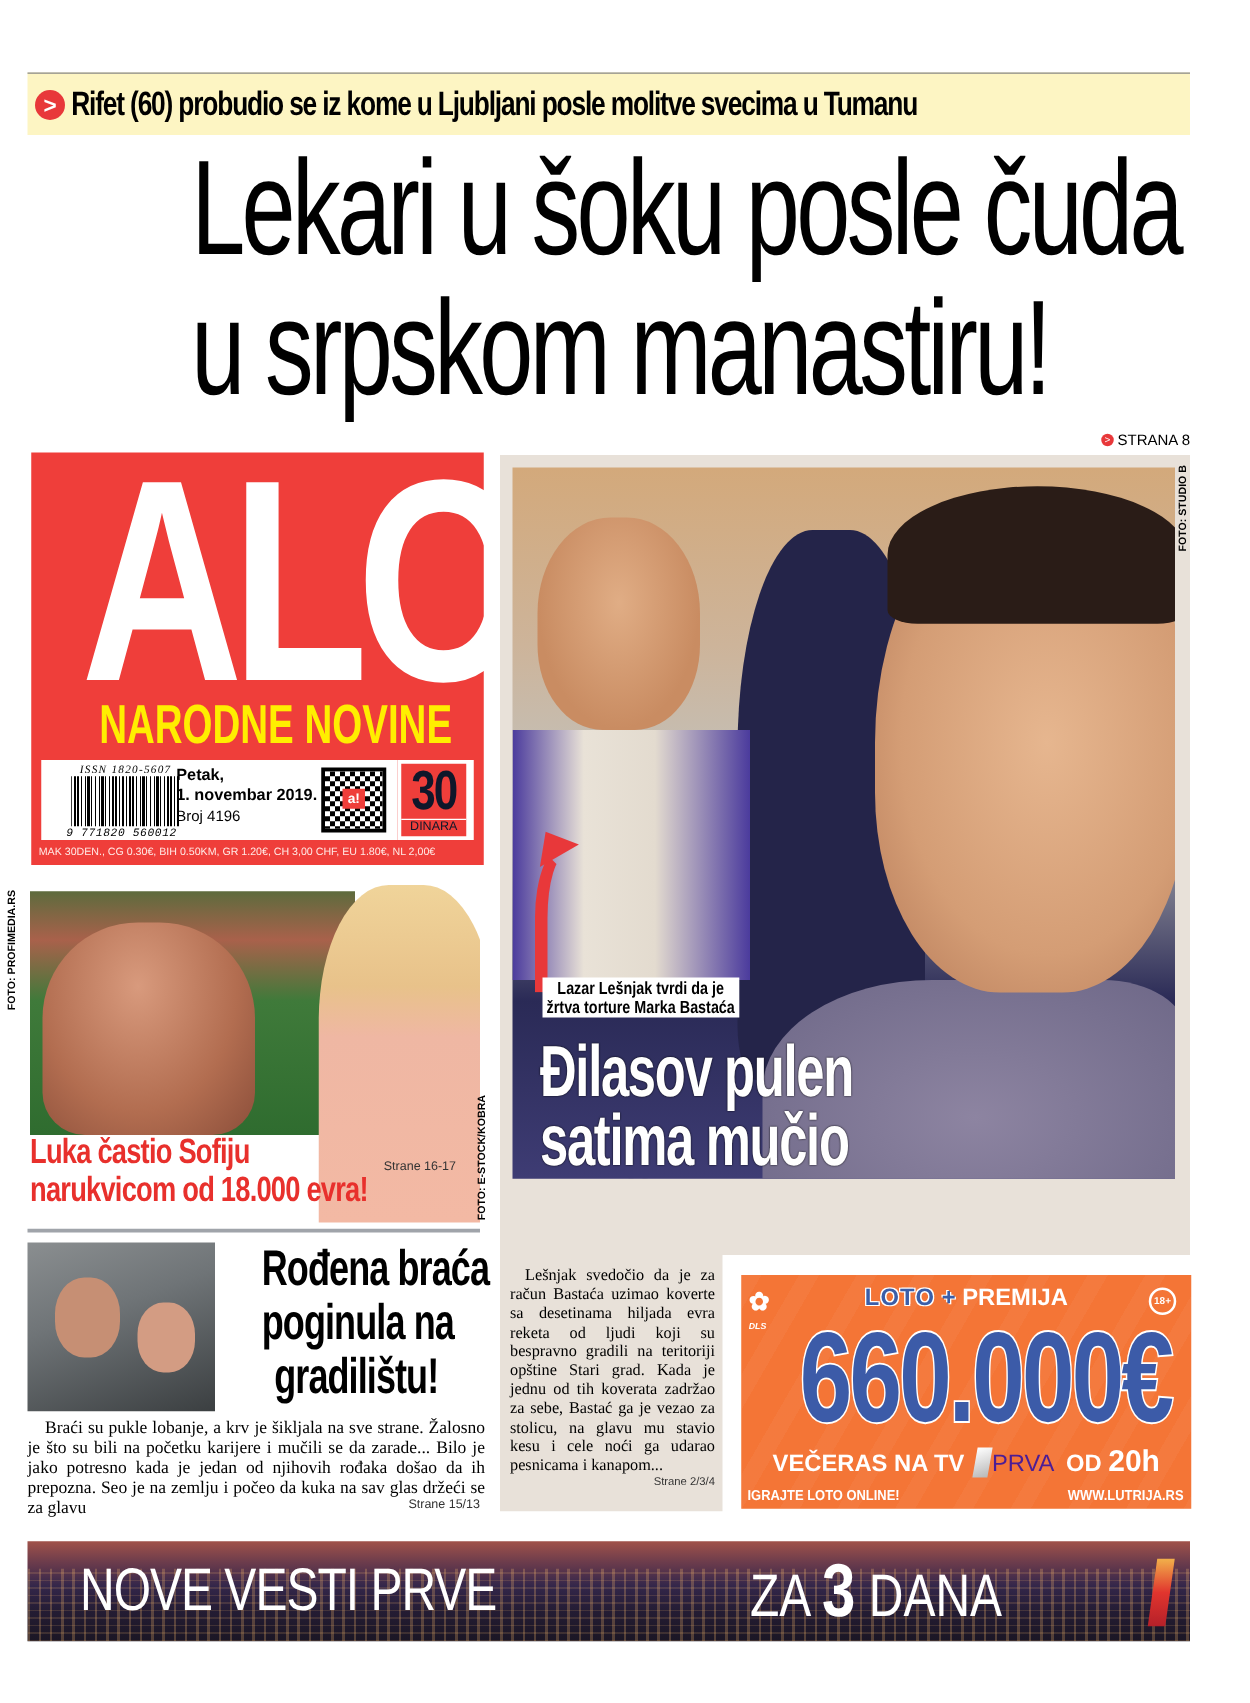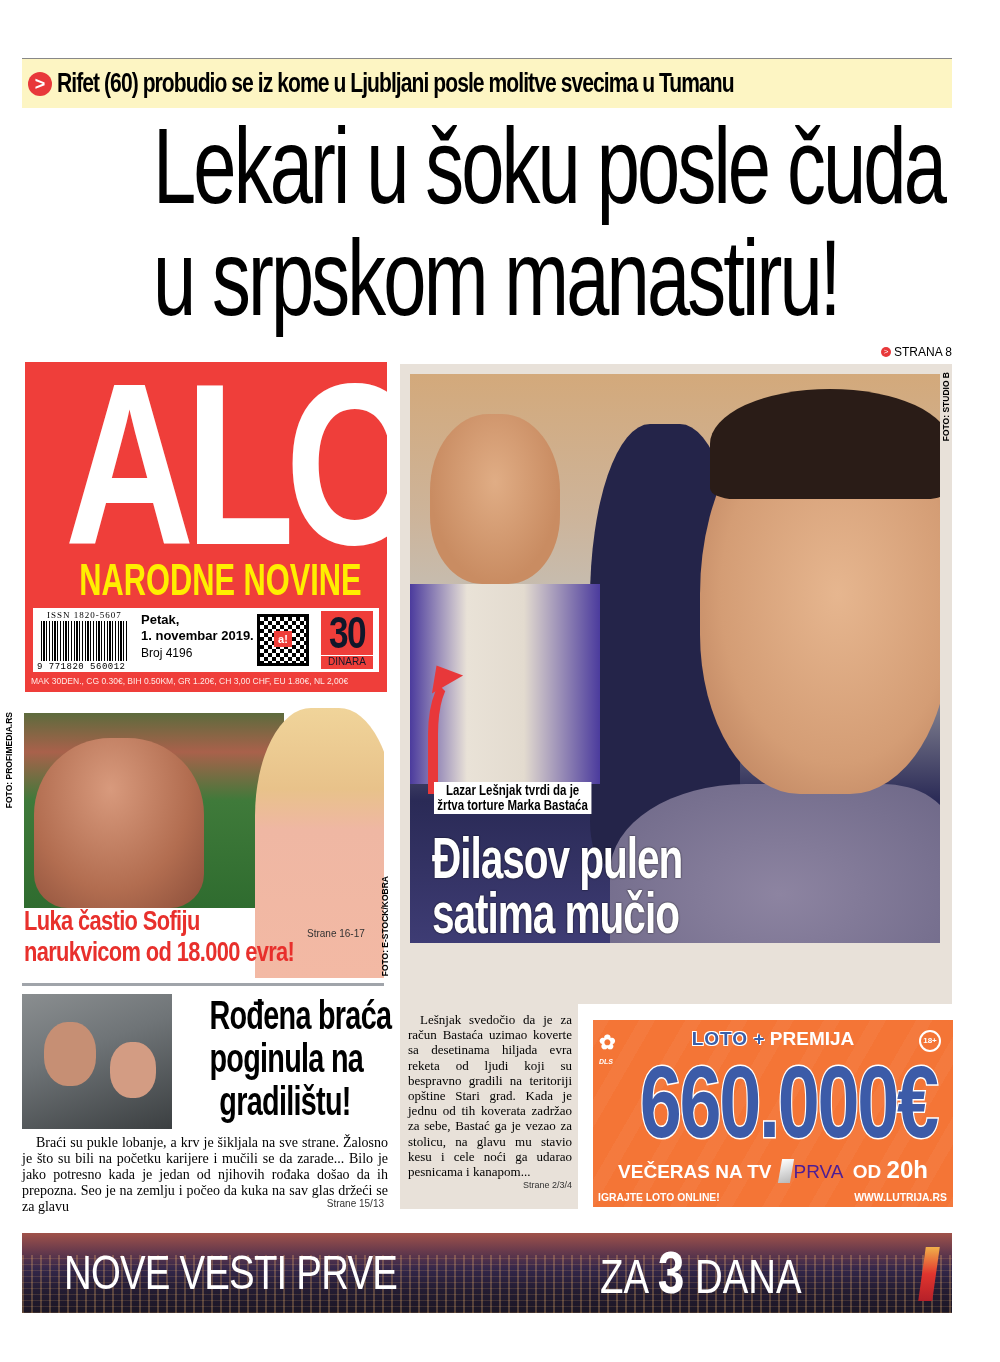--- a/index.html
+++ b/index.html
@@ -16,21 +16,21 @@
   .headline { left: 22px; top: 110px; width: 935px; text-align: right; font-family: "Liberation Sans", sans-serif; font-weight: normal; }
   .headline .line { font-size: 108px; line-height: 112px; letter-spacing: -4px; transform: scaleX(0.72); white-space: nowrap; }
   .strana { right: 48px; top: 345px; font-size: 12px; display: flex; align-items: center; gap: 3px; }
   .strana .dot { width: 10px; height: 10px; border-radius: 50%; background: #e8383a; color: #fff; font-size: 8px; line-height: 10px; text-align: center; }
 
   
   .mast { left: 25px; top: 362px; width: 362px; height: 330px; background: #ef3e3a; }
   .mast .logo { position: absolute; left: 0; top: 8px; width: 362px; text-align: center; color: #fff; font-weight: bold; font-size: 230px; line-height: 190px; letter-spacing: -12px; transform: scaleX(0.78); }
   .mast .sub { position: absolute; left: 0; top: 195px; width: 362px; text-align: center; color: #ffee00; font-weight: bold; font-size: 44px; line-height: 46px; transform: scaleX(0.7); white-space: nowrap; }
   .mast .infobox { position: absolute; left: 8px; top: 246px; width: 346px; height: 64px; background: #fff; }
-  .barcode { position: absolute; left: 4px; top: 2px; width: 95px; height: 60px; }
+  .barcode { position: absolute; left: 20px; top: 2px; width: 95px; height: 60px; font-style: italic; }
   .barcode .issn { font-family: "Liberation Serif", serif; font-size: 9px; text-align: center; letter-spacing: 1px; }
   .barcode .bars { height: 40px; margin: 1px 4px; background: repeating-linear-gradient(90deg, #000 0 1px, #fff 1px 2px, #000 2px 4px, #fff 4px 5px, #000 5px 6px, #fff 6px 8px, #000 8px 9px, #fff 9px 11px); }
   .barcode .ean { font-family: "Liberation Mono", monospace; font-size: 9px; letter-spacing: 0.5px; }
   .dateblk { position: absolute; left: 108px; top: 4px; font-size: 13px; line-height: 16px; }
   .dateblk .d1, .dateblk .d2 { font-weight: bold; }
   .dateblk .broj { margin-top: 1px; font-size: 12px; }
   .qr { position: absolute; left: 224px; top: 6px; width: 52px; height: 52px; background: repeating-conic-gradient(#000 0 25%, #fff 0 50%) 0 0/8px 8px; border: 3px solid #000; }
   .qr .a { position: absolute; left: 14px; top: 14px; width: 18px; height: 16px; background: #ef3e3a; color: #fff; font-size: 11px; font-weight: bold; text-align: center; line-height: 16px; }
   .price { position: absolute; left: 285px; top: 0; width: 58px; height: 64px; background: #ef3e3a; border: 3px solid #fff; color: #0f172a; text-align: center; }
   .price .num { font-weight: bold; font-size: 44px; line-height: 44px; letter-spacing: -2px; transform: scaleX(0.8); }

